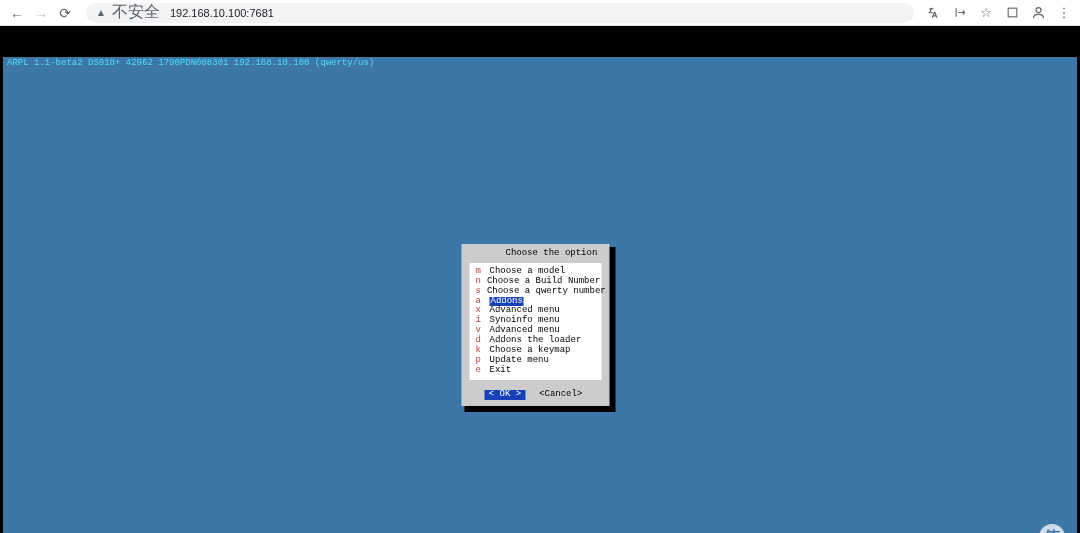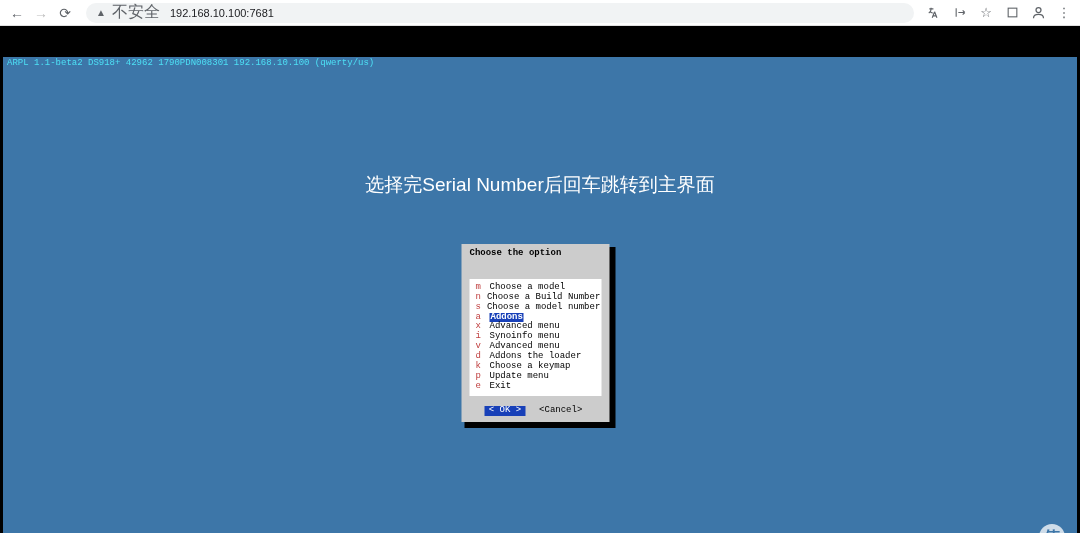--- a/index.html
+++ b/index.html
@@ -106,40 +106,40 @@
       width: 148px;
       position: relative;
       top: -3px;
       left: -3px;
       color: #000;
       font-family: 'Courier New', monospace;
       font-size: 9px;
       line-height: 1.1;
     }
     .dialog-title {
-      padding: 5px 8px 20px;
-      font-weight: bold;
+      padding: 5px 8px 4px;
+      font-weight: normal;
+      margin-left: 36px;
     }
     .dialog-inner {
       background: #fff;
       margin: 0 8px;
       padding: 4px 6px;
       color: #000;
     }
     .menu-line {
       display: flex;
       gap: 6px;
       white-space: nowrap;
     }
     .menu-key { color: #c04040; width: 8px; }
     .menu-line.selected .menu-label {
       background: #1840b8;
       color: #fff;
       padding: 0 1px;
-      font-weight: bold;
     }
     .dialog-buttons {
       display: flex;
       justify-content: center;
       gap: 10px;
       padding: 10px 0 6px;
     }
     .dialog-btn {
       font-size: 9px;
       padding: 0 4px;
@@ -209,38 +209,37 @@
           <path d="M4 21c0-4 4-6 8-6s8 2 8 6"></path>
         </svg>
     </div>
     <div class="chrome-icon">⋮</div>
   </div>
 </div>
 
 <div class="viewport">
   <div class="terminal">
     <div class="terminal-header">ARPL 1.1-beta2 DS918+ 42962 1790PDN008301 192.168.10.100 (qwerty/us)</div>
-    <div class="overlay-text">选择完Serial Number后回车跳转到主界面</div>
 
     <div class="dialog-wrap">
       <div class="dialog-shadow">
         <div class="dialog">
           <div class="dialog-title">Choose the option</div>
           <div class="dialog-inner" id="menu-list">
               <div class="menu-line">
                 <span class="menu-key">m</span>
                 <span class="menu-label">Choose a model</span>
               </div>
               <div class="menu-line">
                 <span class="menu-key">n</span>
                 <span class="menu-label">Choose a Build Number</span>
               </div>
               <div class="menu-line">
                 <span class="menu-key">s</span>
-                <span class="menu-label">Choose a model number</span>
+                <span class="menu-label">Choose a qwerty number</span>
               </div>
               <div class="menu-line selected">
                 <span class="menu-key">a</span>
                 <span class="menu-label">Addons</span>
               </div>
               <div class="menu-line">
                 <span class="menu-key">x</span>
                 <span class="menu-label">Advanced menu</span>
               </div>
               <div class="menu-line">

